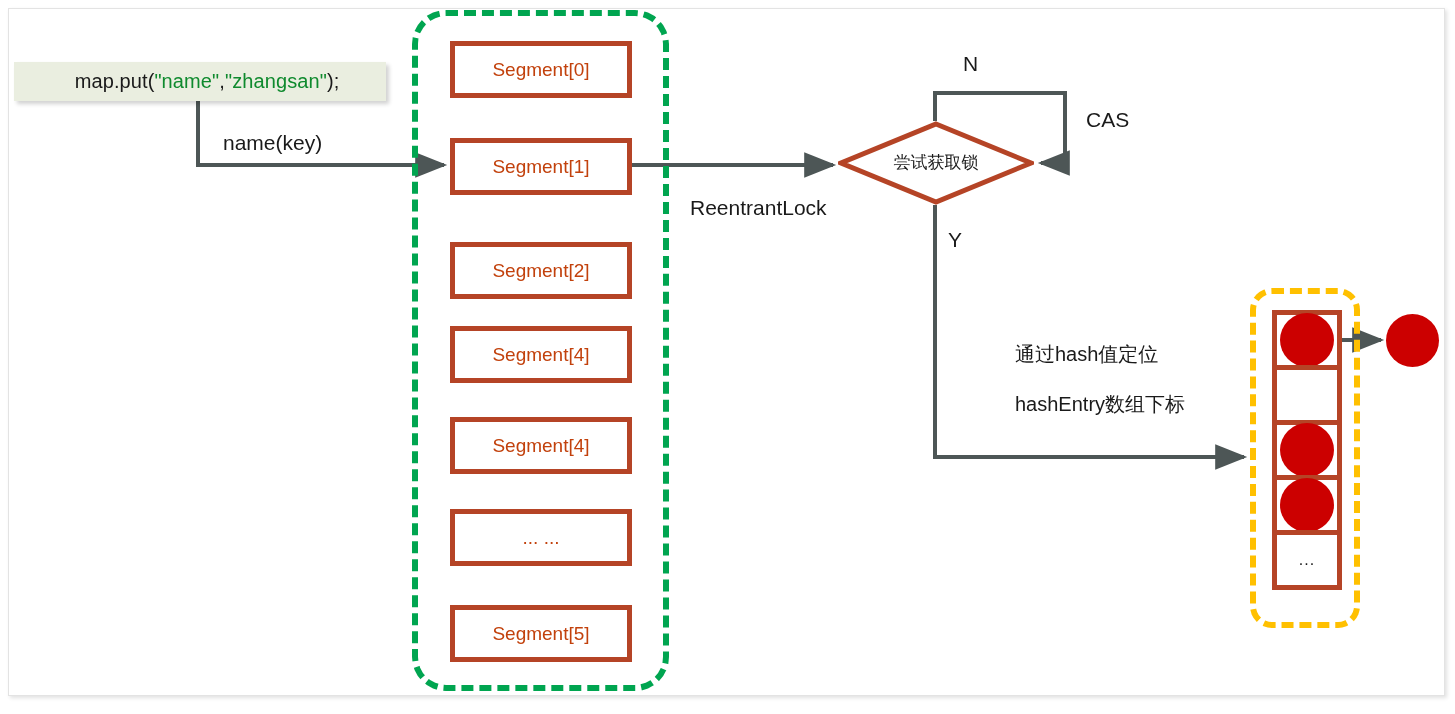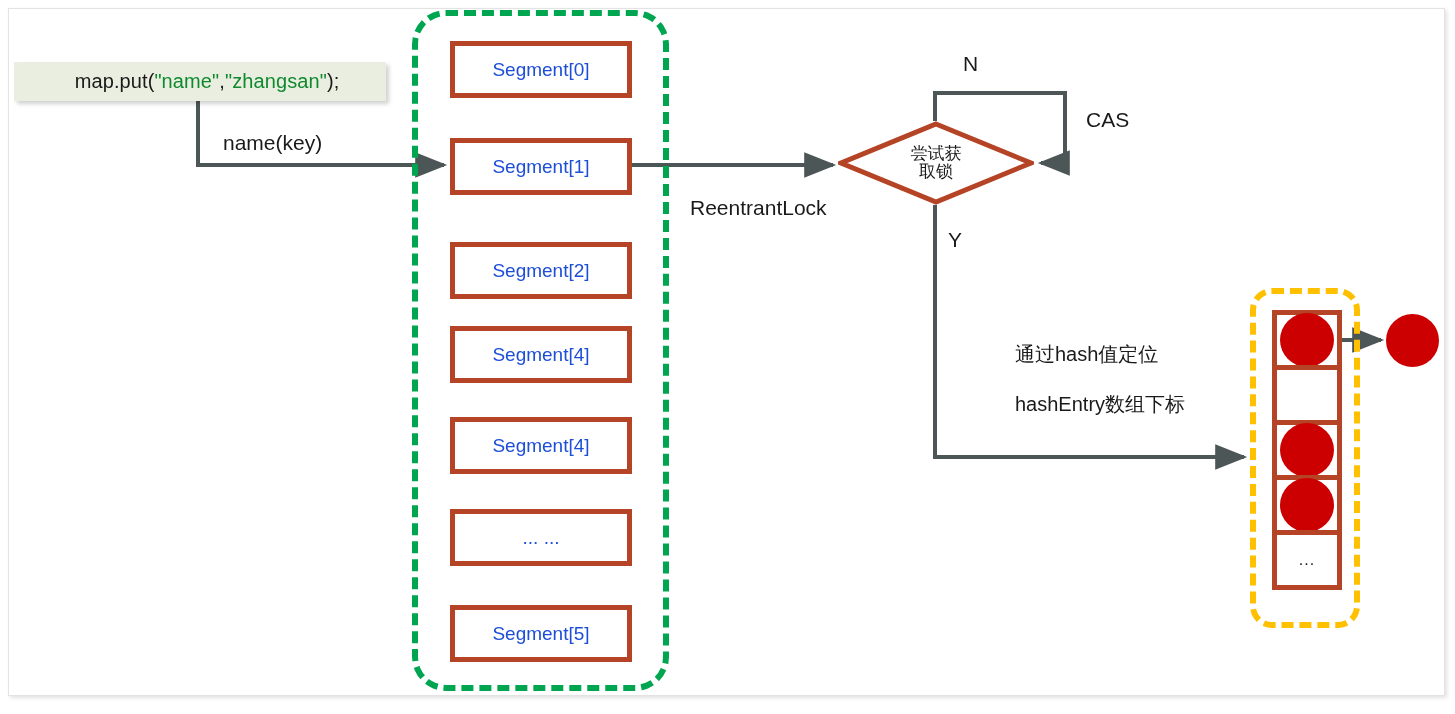--- a/index.html
+++ b/index.html
@@ -66,39 +66,39 @@
     left: 450px;
     width: 182px;
     height: 57px;
     border: 5px solid #b54426;
     background: #ffffff;
     box-sizing: border-box;
     display: flex;
     align-items: center;
     justify-content: center;
     font-size: 19px;
-    color: #1d4ed8;
+    color: #c2410c;
   }
 
   
   .diamond-wrap {
     position: absolute;
     left: 838px;
     top: 121px;
     width: 196px;
     height: 84px;
   }
   .diamond-wrap svg { display: block; }
   .diamond-label {
     position: absolute;
     left: 0; top: 0;
     width: 196px;
     height: 84px;
     display: flex;
-    flex-direction: column;
+    flex-direction: row;
     align-items: center;
     justify-content: center;
     font-size: 17px;
     color: #1a1a1a;
     line-height: 1.08;
     pointer-events: none;
   }
 
   
   .entry-container {

